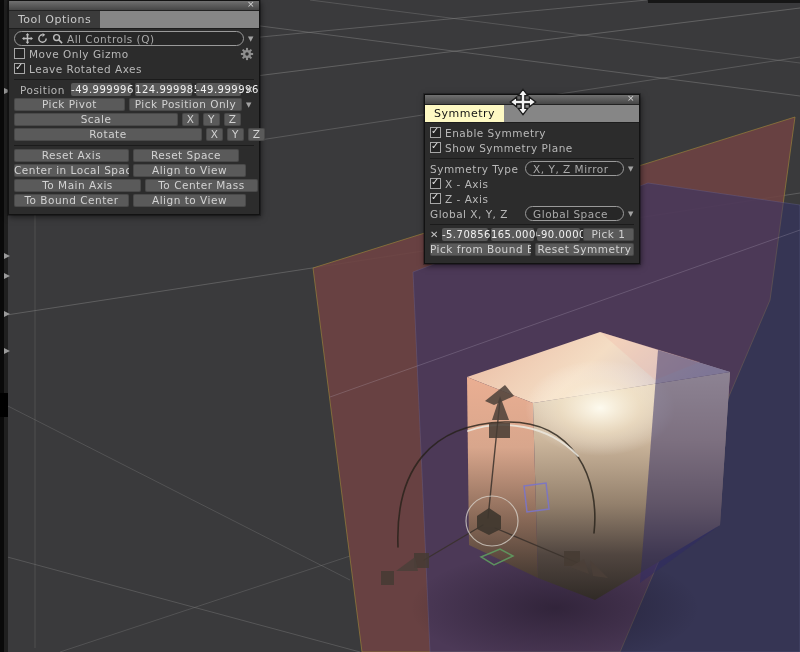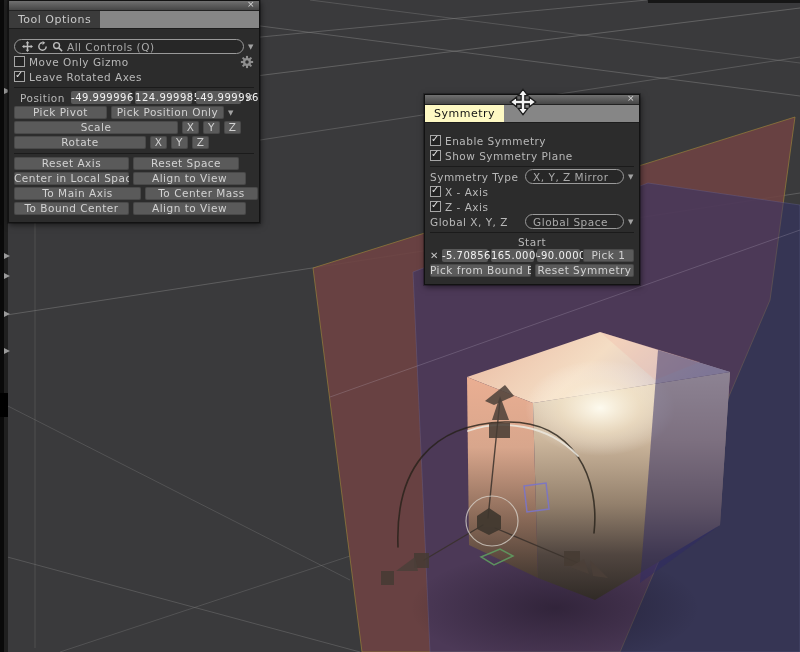--- a/index.html
+++ b/index.html
@@ -10,21 +10,21 @@
   
   .panel{position:absolute;background:#2c2c2c;border:1px solid #121212;
          box-shadow:1px 2px 6px rgba(0,0,0,.55), 0 0 0 1px rgba(0,0,0,.25);
          color:#b4b4b4;font-size:10.5px;letter-spacing:.5px;}
   .titlebar{height:9px;background:linear-gradient(#707070,#464646);position:relative;border-bottom:1px solid #222;}
   .titlebar .close{position:absolute;right:4px;top:-2px;font-size:9px;color:#d6d6d6;line-height:10px;cursor:default;}
   .tabrow{height:17px;background:#868686;display:flex;border-bottom:1px solid #1d1d1d;}
   .tab{padding:2px 9px 0 9px;font-size:11px;white-space:nowrap;}
   .tab.dark{background:#3b3b3b;color:#c9c9c9;}
   .tab.mid{background:#fef9c3;color:#131313;}
-  .pbody{padding:9px 5px 5px 5px;}
+  .pbody{padding:1px 5px 5px 5px;}
   .row{display:flex;align-items:center;height:13px;margin:2px 0;gap:4px;}
   .sep{height:1px;background:#1b1b1b;margin:4px 0 3px 0;}
   .btn{background:#5a5a5a;color:#d2d2d2;text-align:center;height:13px;line-height:13px;
        border-radius:2px;font-size:10.5px;flex:none;white-space:nowrap;overflow:hidden;box-shadow:inset 0 0 0 1px rgba(0,0,0,.18);}
   .field{background:#595959;color:#f2f2f2;height:13px;line-height:13px;
          border-radius:2px;font-size:10px;flex:none;white-space:nowrap;}
   .cb{width:9px;height:9px;border:1px solid #a6a6a6;background:#232323;position:relative;flex:none;}
   .cb .chk{position:absolute;top:-3px;left:0px;font-size:10px;color:#e2e2e2;line-height:12px;}
   .lbl{white-space:nowrap;color:#b8b8b8;}
   .pill{border:1px solid #9a9a9a;border-radius:8px;background:#272727;height:13px;
@@ -192,32 +192,32 @@
       </div>
       <div class="sep"></div>
       <div class="row">
         <span class="lbl" style="width:52px;padding-left:6px;">Position</span>
         <span class="field" style="width:60px;">-49.999996</span>
         <span class="field" style="width:57px;">124.999985</span>
         <span class="field" style="width:45px;">-49.999996</span>
         <span class="xicon">✕</span>
       </div>
       <div class="row">
-        <span class="btn" style="width:93px;">Pick Pivot</span>
+        <span class="btn" style="width:111px;">Pick Pivot</span>
         <span class="btn" style="width:113px;">Pick Position Only</span>
         <span class="dd">▼</span>
       </div>
       <div class="row">
         <span class="btn" style="width:164px;">Scale</span>
         <span class="btn" style="width:17px;">X</span>
         <span class="btn" style="width:17px;">Y</span>
         <span class="btn" style="width:17px;">Z</span>
       </div>
       <div class="row">
-        <span class="btn" style="width:132px;">Rotate</span>
+        <span class="btn" style="width:188px;">Rotate</span>
         <span class="btn" style="width:17px;">X</span>
         <span class="btn" style="width:17px;">Y</span>
         <span class="btn" style="width:17px;">Z</span>
       </div>
       <div class="sep"></div>
       <div class="row">
         <span class="btn" style="width:115px;">Reset Axis</span>
         <span class="btn" style="width:106px;">Reset Space</span>
       </div>
       <div class="row">
@@ -276,23 +276,20 @@
         <span class="lbl">Z - Axis</span>
       </div>
       <div class="row">
         <span class="lbl flex1">Global X, Y, Z</span>
         <span class="pill" style="width:83px;">
           <span class="flex1">Global Space</span>
         </span>
         <span class="dd">▼</span>
       </div>
       <div class="sep"></div>
-      <div class="row center" style="height:11px;margin:0 0 1px 0;">
-        <span class="lbl">Start</span>
-      </div>
       <div class="row" style="gap:3px;">
         <span class="xicon">✕</span>
         <span class="field" style="width:46px;">-5.70856</span>
         <span class="field" style="width:43px;">165.0000</span>
         <span class="field" style="width:43px;">-90.0000</span>
         <span class="btn flex1">Pick 1</span>
       </div>
       <div class="row">
         <span class="btn" style="width:101px;">Pick from Bound Bo</span>
         <span class="btn flex1">Reset Symmetry</span>

